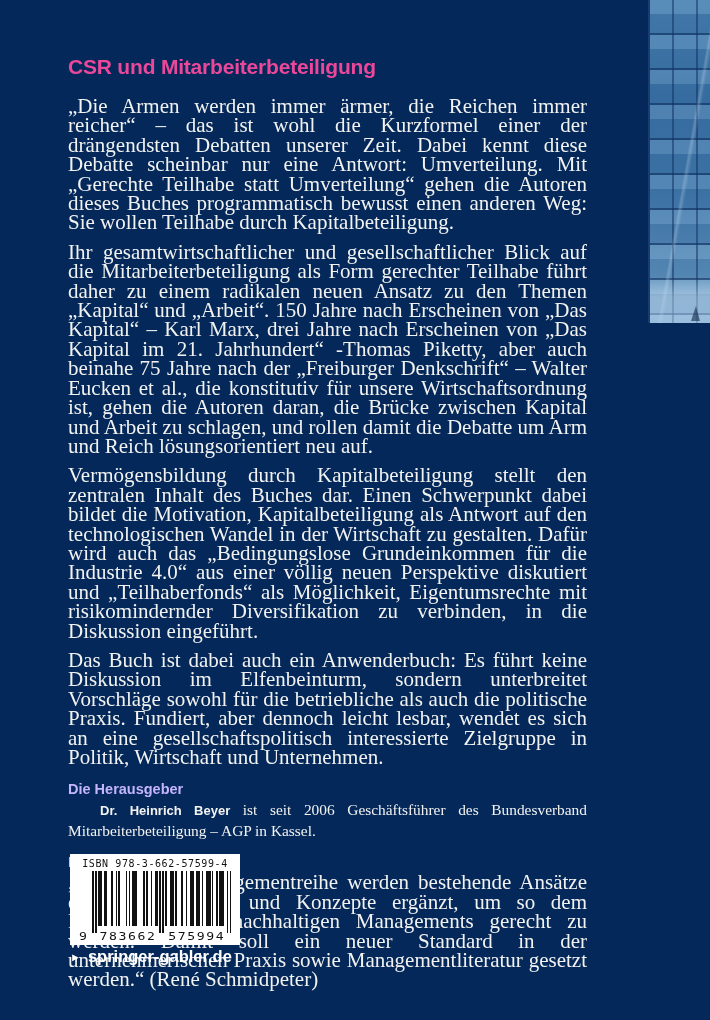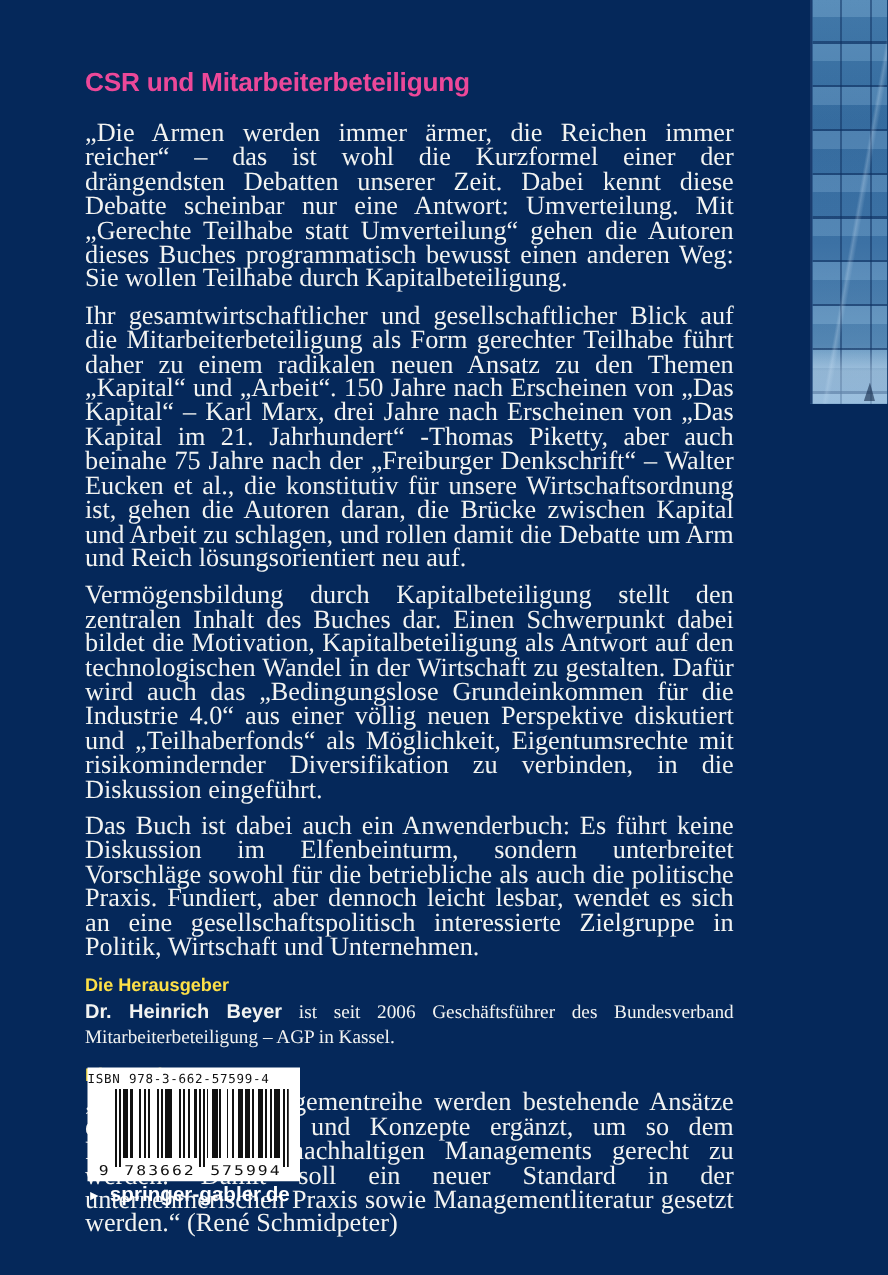--- a/index.html
+++ b/index.html
@@ -51,41 +51,42 @@
   .blurb, .quote {
     font-size: 21px; line-height: 19.4px;
     text-align: justify;
     margin: 0 0 10px 0;
   }
   .quote { margin-bottom: 16px; }
   .sec-heading {
     font-family: "Liberation Sans", sans-serif;
     font-weight: 700;
     font-size: 14.5px; line-height: 19px;
-    color: #fde047;
+    color: #c4b5fd;
     margin: 13px 0 1px 0;
   }
   .editor {
     font-size: 15.4px; line-height: 19.5px;
     text-align: justify;
     margin: 0;
   }
   .editor .name {
     font-family: "Liberation Sans", sans-serif;
     font-weight: 700;
-    font-size: 16px;
+    font-size: 13px;
+    margin-left: 32px;
   }
   
   .isbn-box {
     position: absolute; left: 70px; top: 854px;
     width: 170px; height: 91px;
     background: #ffffff;
     box-sizing: border-box;
     padding-top: 4px;
-    text-align: left;
+    text-align: center;
   }
   .isbn-label {
     font-family: "DejaVu Sans Mono", monospace;
     font-size: 10px; line-height: 12px;
     letter-spacing: 0.6px;
     color: #111111;
     white-space: nowrap;
   }
   .isbn-box svg { display: block; margin: 1px auto 0 auto; }
   .isbn-box svg rect { fill: #111111; }

